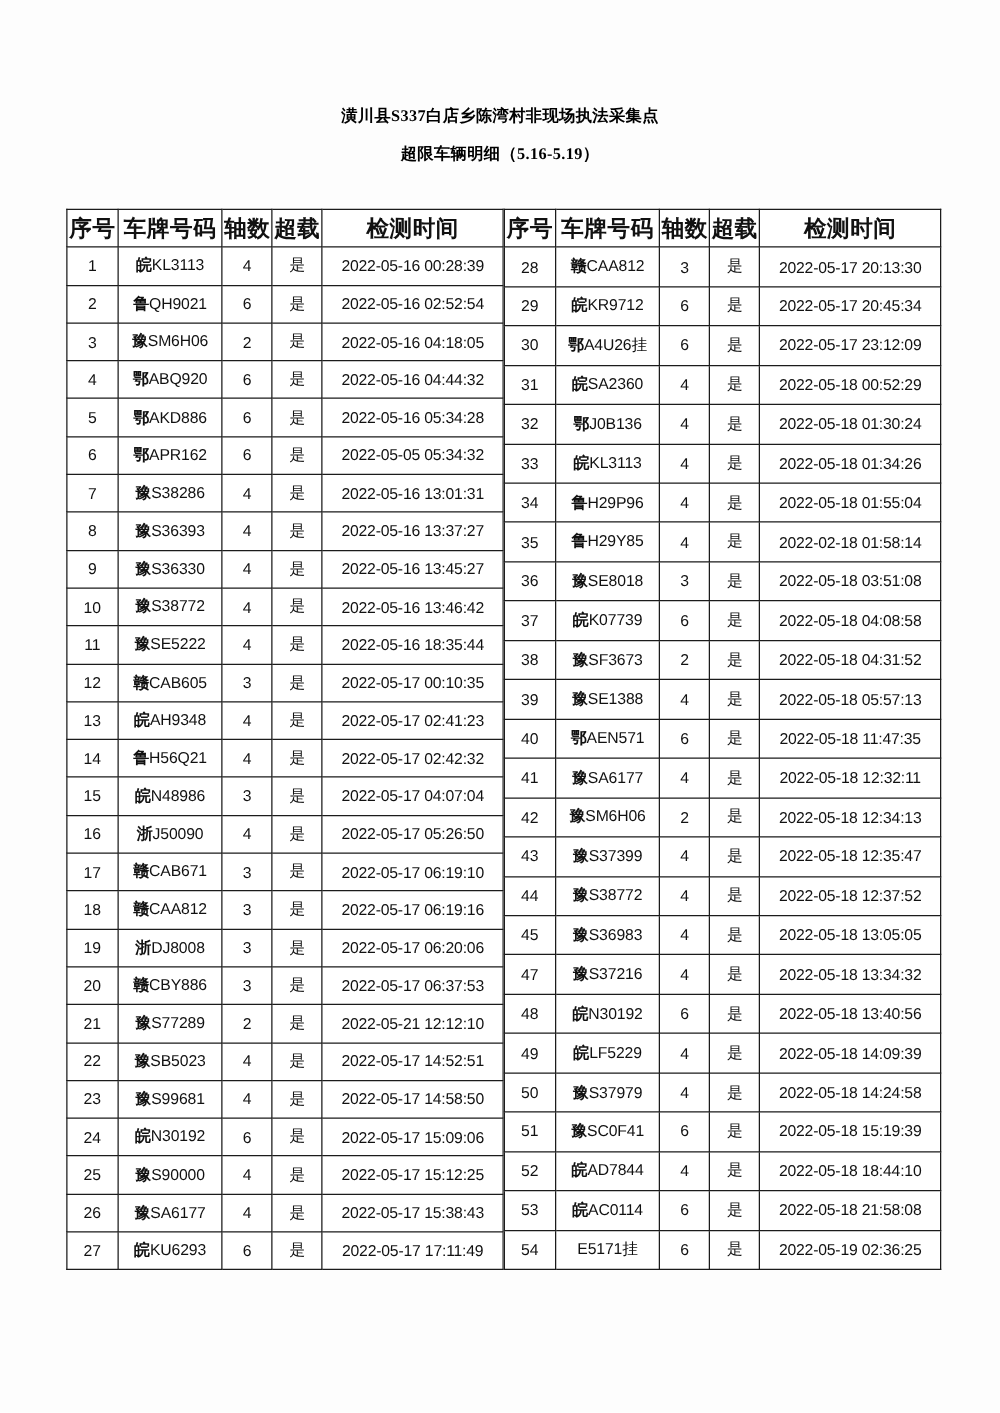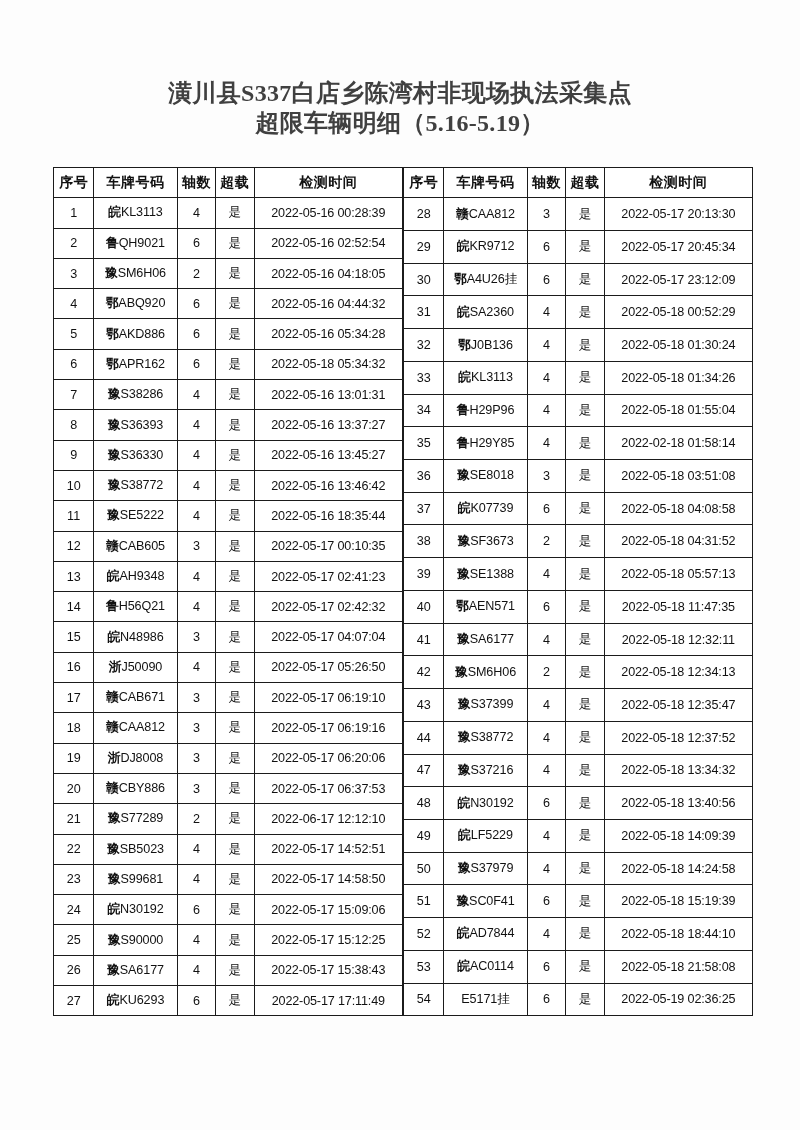--- a/index.html
+++ b/index.html
@@ -24,24 +24,24 @@
   .title-block {
     position: absolute;
     top: 78px;
     left: 0;
     width: 800px;
     text-align: center;
   }
   .title-line {
     font-family: "Liberation Serif", "DejaVu Serif", serif;
     font-weight: bold;
-    font-size: 24px;
+    font-size: 13px;
     letter-spacing: 0.3px;
     line-height: 30px;
-    color: #404040;
+    color: #000000;
     white-space: nowrap;
   }
   .tables-wrap {
     position: absolute;
     top: 167px;
     left: 53px;
     width: 700px;
     display: flex;
     justify-content: space-between;
   }
@@ -58,21 +58,21 @@
     vertical-align: middle;
     height: 29.3px;
     padding: 0 1px;
     font-size: 12.6px;
     color: #111;
     white-space: nowrap;
     overflow: hidden;
   }
   table.detail th {
     font-weight: bold;
-    font-size: 14px;
+    font-size: 18px;
     font-family: Liberation Sans, sans-serif;
     letter-spacing: 0.5px;
   }
   .c-idx   { width: 38px; }
   .c-plate { width: 82px; font-size: 12.4px; letter-spacing: -0.1px; }
   .c-axle  { width: 36px; }
   .c-over  { width: 36px; font-family: "Liberation Serif", "DejaVu Serif", serif; font-size: 13px; }
   .c-time  { width: 148px; font-size: 12.2px; letter-spacing: -0.15px; }
   .plate-cell { font-weight: 600; }
   .plate-pref {
@@ -136,21 +136,21 @@
             <td class="c-plate plate-cell"><span class="plate-pref">鄂</span>AKD886</td>
             <td class="c-axle">6</td>
             <td class="c-over">是</td>
             <td class="c-time">2022-05-16 05:34:28</td>
           </tr>
           <tr>
             <td class="c-idx">6</td>
             <td class="c-plate plate-cell"><span class="plate-pref">鄂</span>APR162</td>
             <td class="c-axle">6</td>
             <td class="c-over">是</td>
-            <td class="c-time">2022-05-18 05:34:32</td>
+            <td class="c-time">2022-05-05 05:34:32</td>
           </tr>
           <tr>
             <td class="c-idx">7</td>
             <td class="c-plate plate-cell"><span class="plate-pref">豫</span>S38286</td>
             <td class="c-axle">4</td>
             <td class="c-over">是</td>
             <td class="c-time">2022-05-16 13:01:31</td>
           </tr>
           <tr>
             <td class="c-idx">8</td>
@@ -241,21 +241,21 @@
             <td class="c-plate plate-cell"><span class="plate-pref">赣</span>CBY886</td>
             <td class="c-axle">3</td>
             <td class="c-over">是</td>
             <td class="c-time">2022-05-17 06:37:53</td>
           </tr>
           <tr>
             <td class="c-idx">21</td>
             <td class="c-plate plate-cell"><span class="plate-pref">豫</span>S77289</td>
             <td class="c-axle">2</td>
             <td class="c-over">是</td>
-            <td class="c-time">2022-06-17 12:12:10</td>
+            <td class="c-time">2022-05-21 12:12:10</td>
           </tr>
           <tr>
             <td class="c-idx">22</td>
             <td class="c-plate plate-cell"><span class="plate-pref">豫</span>SB5023</td>
             <td class="c-axle">4</td>
             <td class="c-over">是</td>
             <td class="c-time">2022-05-17 14:52:51</td>
           </tr>
           <tr>
             <td class="c-idx">23</td>
@@ -419,20 +419,27 @@
             <td class="c-time">2022-05-18 12:35:47</td>
           </tr>
           <tr>
             <td class="c-idx">44</td>
             <td class="c-plate plate-cell"><span class="plate-pref">豫</span>S38772</td>
             <td class="c-axle">4</td>
             <td class="c-over">是</td>
             <td class="c-time">2022-05-18 12:37:52</td>
           </tr>
           <tr>
+            <td class="c-idx">45</td>
+            <td class="c-plate plate-cell"><span class="plate-pref">豫</span>S36983</td>
+            <td class="c-axle">4</td>
+            <td class="c-over">是</td>
+            <td class="c-time">2022-05-18 13:05:05</td>
+          </tr>
+          <tr>
             <td class="c-idx">47</td>
             <td class="c-plate plate-cell"><span class="plate-pref">豫</span>S37216</td>
             <td class="c-axle">4</td>
             <td class="c-over">是</td>
             <td class="c-time">2022-05-18 13:34:32</td>
           </tr>
           <tr>
             <td class="c-idx">48</td>
             <td class="c-plate plate-cell"><span class="plate-pref">皖</span>N30192</td>
             <td class="c-axle">6</td>

